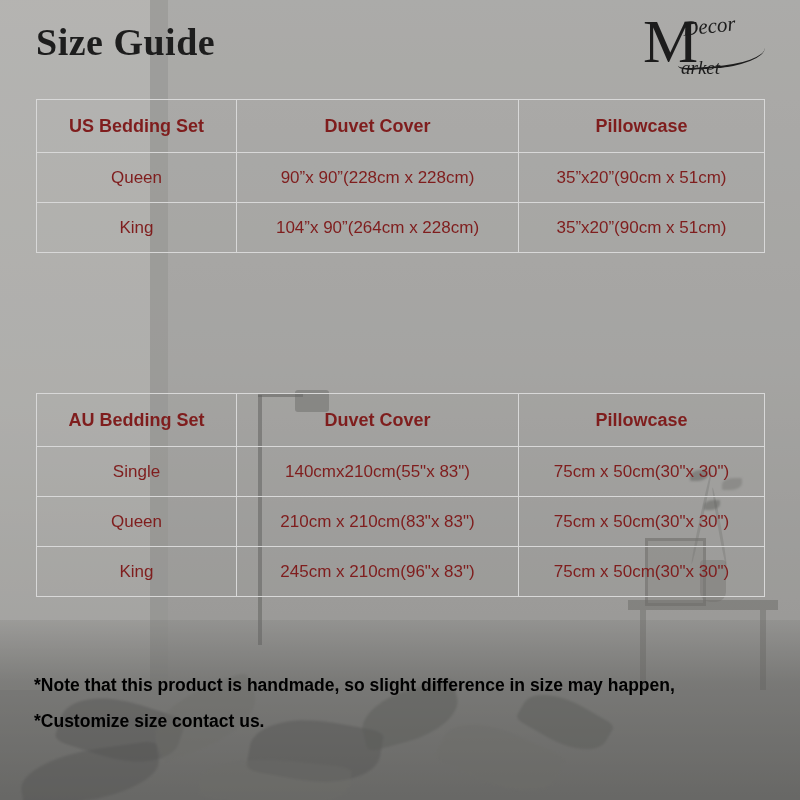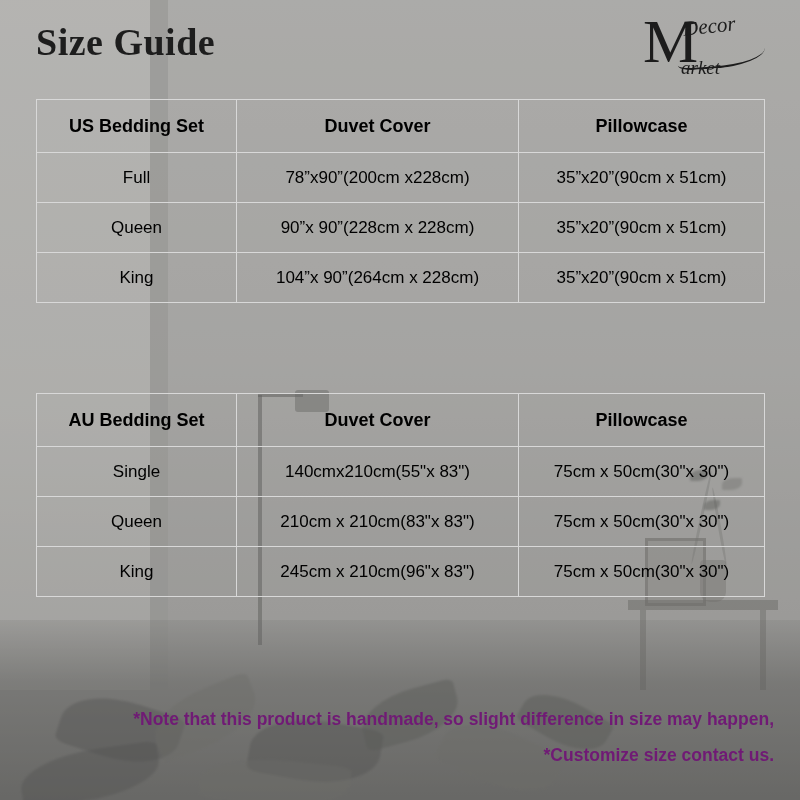--- a/index.html
+++ b/index.html
@@ -166,45 +166,44 @@
     position: absolute;
     border-collapse: collapse;
     width: 728px;
     left: 36px;
     table-layout: fixed;
   }
   table.size-table td,
   table.size-table th {
     border: 1px solid #d8d8d8;
     text-align: center;
-    color: #000000;
+    color: #7f1d1d;
     font-size: 17px;
     font-weight: normal;
     height: 49px;
     padding: 0 12px;
   }
   table.size-table th {
     font-weight: bold;
     font-size: 18px;
     height: 52px;
   }
   table.size-table col.c1 { width: 200px; }
   table.size-table col.c2 { width: 282px; }
   table.size-table col.c3 { width: 246px; }
 
   #table-us { top: 99px; }
   #table-au { top: 393px; }
 
   .notes {
     position: absolute;
     left: 34px;
-    top: 709px;
+    top: 675px;
     width: 740px;
-    color: #701a75;
-    text-align: right;
+    color: #000000;
   }
   .note-line {
     font-size: 17.5px;
     font-weight: bold;
     line-height: 21px;
   }
   .note-2 {
     margin-top: 15px;
   }
 </style>
@@ -263,25 +262,20 @@
         </colgroup>
       <thead>
         <tr>
           <th>US Bedding Set</th>
           <th>Duvet Cover</th>
           <th>Pillowcase</th>
         </tr>
       </thead>
       <tbody>
         <tr>
-          <td>Full</td>
-          <td>78”x90”(200cm x228cm)</td>
-          <td>35”x20”(90cm x 51cm)</td>
-        </tr>
-        <tr>
           <td>Queen</td>
           <td>90”x 90”(228cm x 228cm)</td>
           <td>35”x20”(90cm x 51cm)</td>
         </tr>
         <tr>
           <td>King</td>
           <td>104”x 90”(264cm x 228cm)</td>
           <td>35”x20”(90cm x 51cm)</td>
         </tr>
       </tbody>

